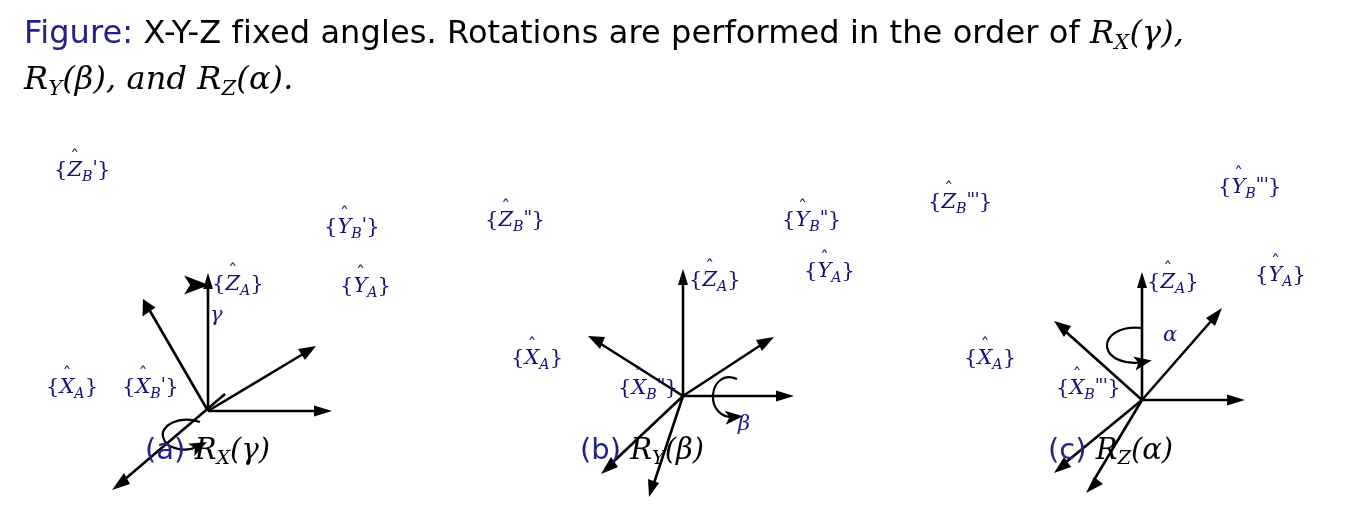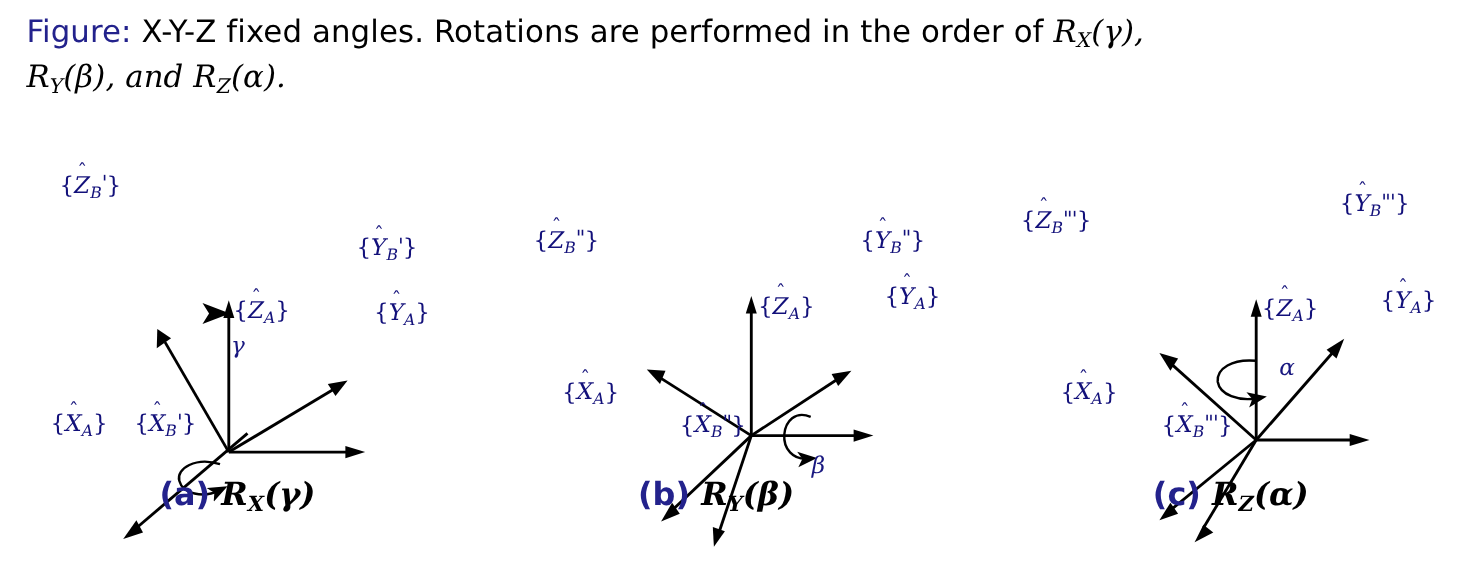--- a/index.html
+++ b/index.html
@@ -15,21 +15,21 @@
     font-family: "DejaVu Sans", sans-serif;
     color: #000000;
   }
 
   
   #caption {
     position: absolute;
     left: 24px;
     top: 10px;
     width: 1300px;
-    font-size: 28px;
+    font-size: 32px;
     line-height: 1.38;
     color: #000000;
     letter-spacing: 0.1px;
   }
   .figword {
     color: #23228c;
   }
   .mathi {
     font-style: italic;
     font-family: "DejaVu Serif", serif;
@@ -116,21 +116,20 @@
     color: #191880;
   }
 
   
   .subcap {
     position: absolute;
     top: 432px;
     font-size: 29px;
     white-space: nowrap;
     color: #000000;
-    font-weight: bold;
   }
   .subcap .tag { color: #23228c; }
   #subcap-a { left: 145px; }
   #subcap-b { left: 580px; }
   #subcap-c { left: 1048px; text-align: right; }
 </style>
 </head>
 <body>
 
 <div id="caption">

